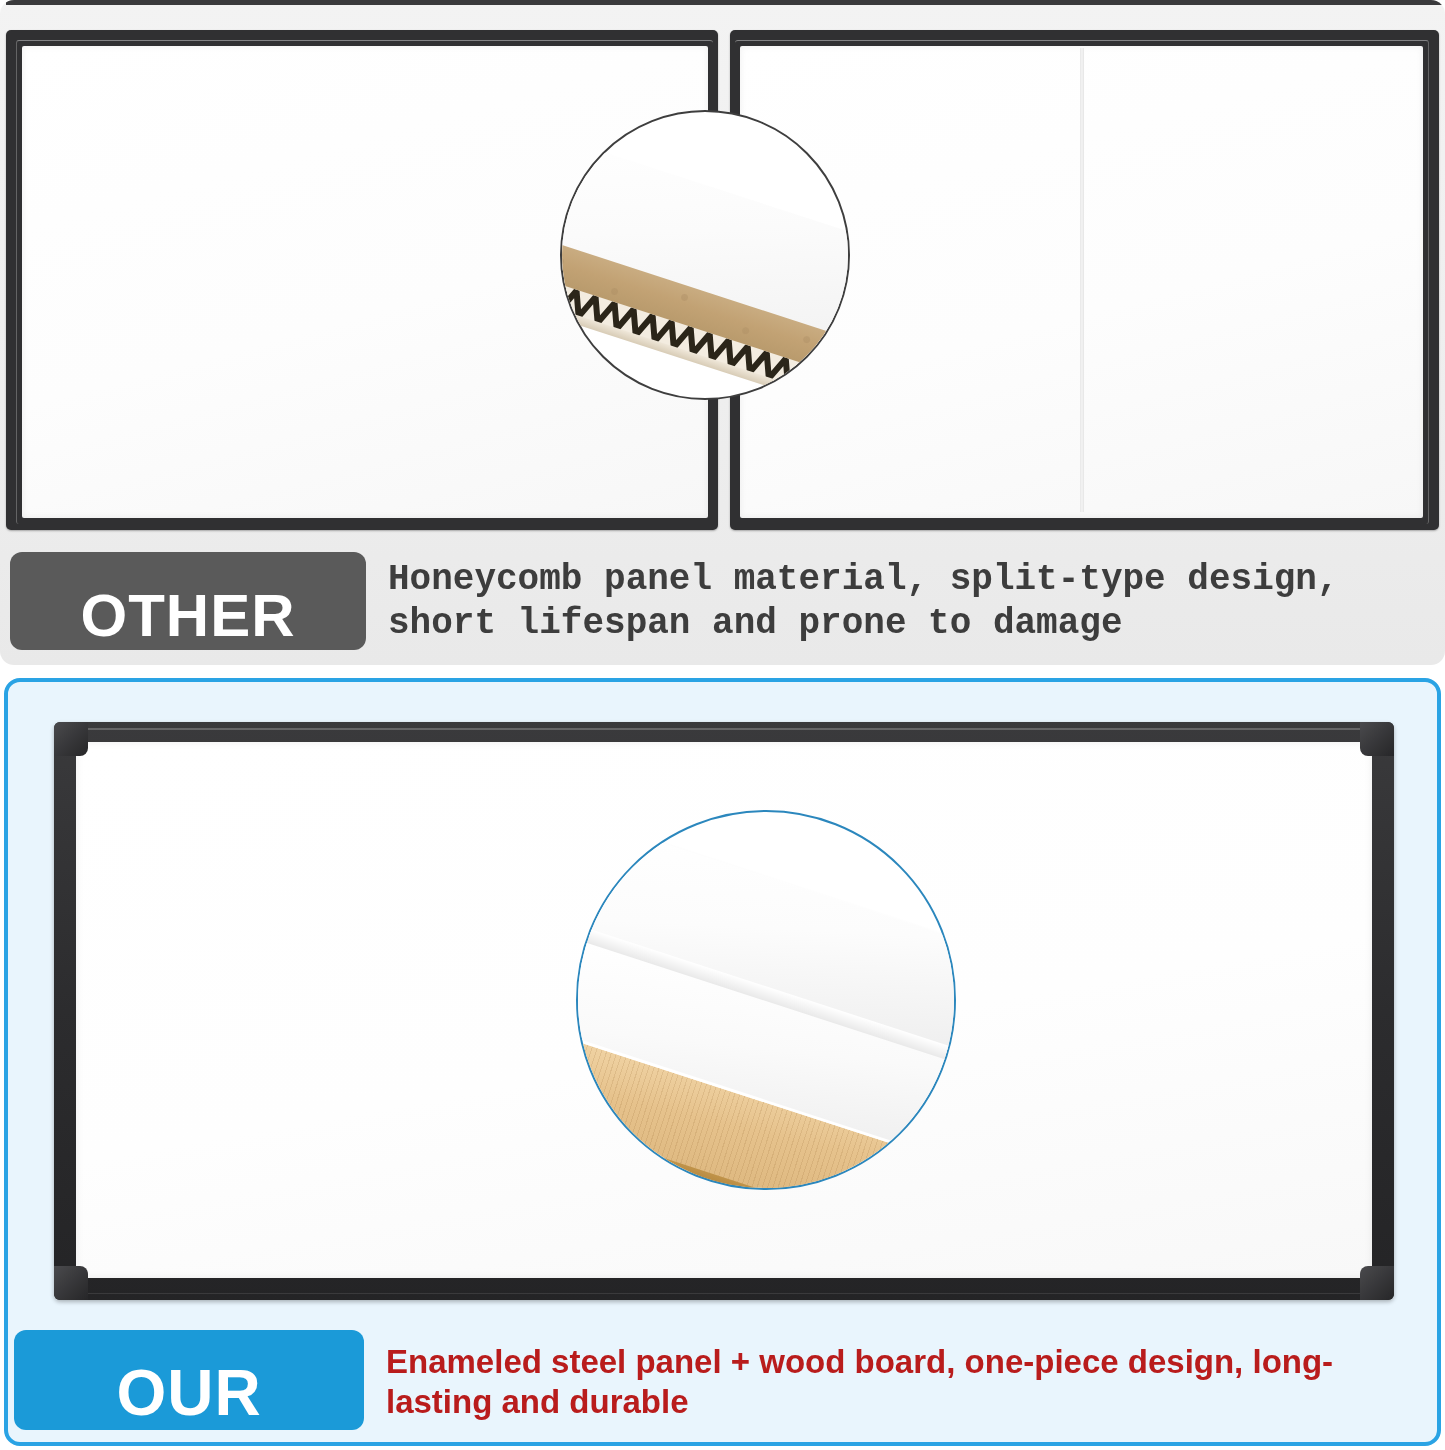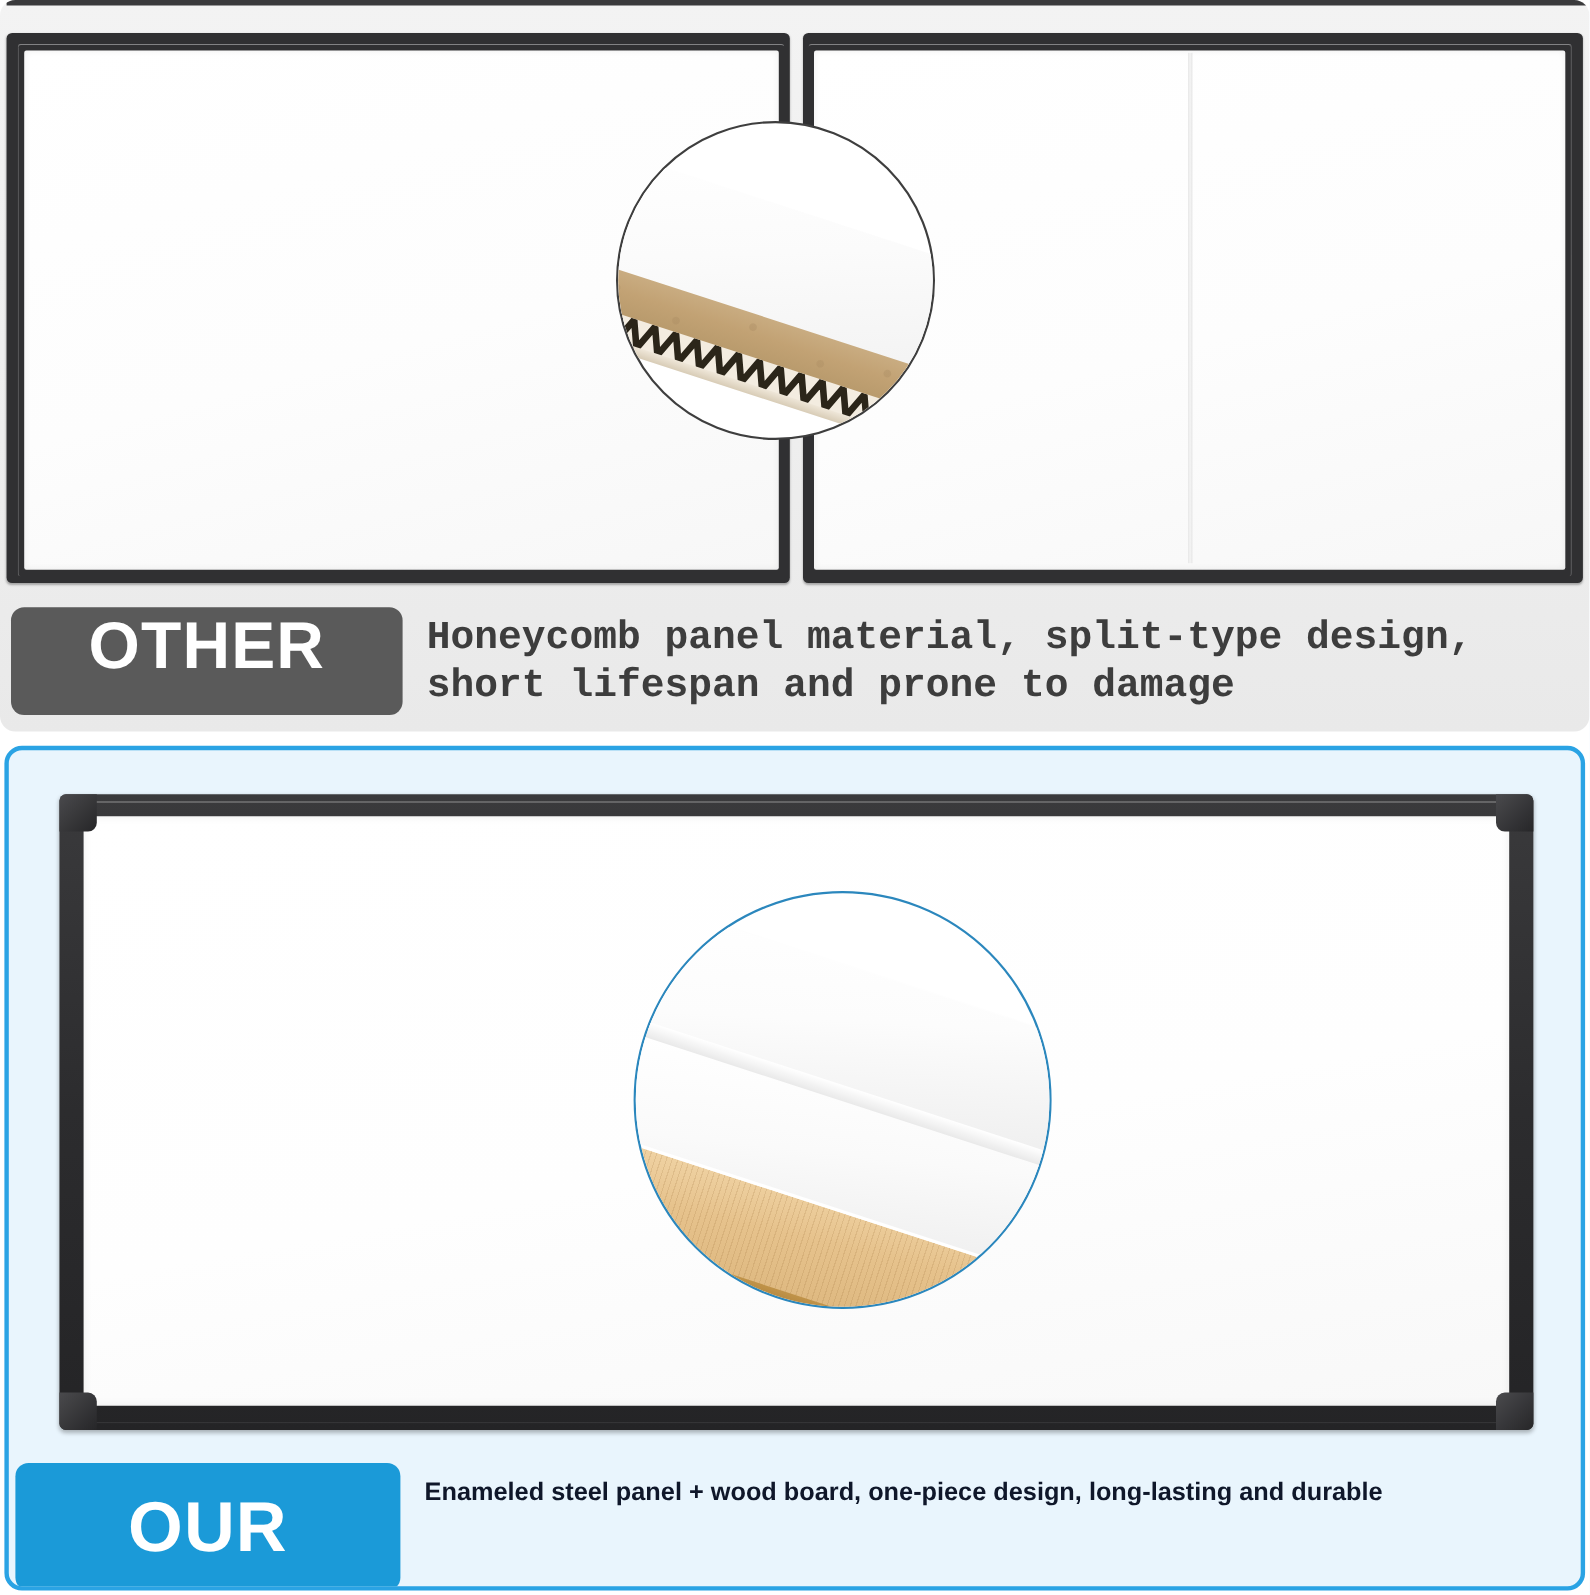--- a/index.html
+++ b/index.html
@@ -157,21 +157,21 @@
     left: 0; top: 552px;
     width: 1445px; height: 110px;
     display: flex;
     align-items: flex-start;
   }
   .badge-other {
     width: 356px; height: 98px;
     background: #5a5a5a;
     border-radius: 12px;
     display: flex;
-    align-items: flex-start;
+    align-items: flex-end;
     justify-content: center;
     flex: none;
     margin-left: 10px;
   }
   .badge-other span {
     color: #ffffff;
     font-size: 60px;
     font-weight: 700;
     letter-spacing: 1px;
     font-family: "Liberation Sans", sans-serif;
@@ -294,41 +294,41 @@
 
   
   .our-label-row {
     position: absolute;
     left: 0; top: 648px;
     width: 1437px; height: 120px;
     display: flex;
     align-items: flex-start;
   }
   .badge-our {
-    width: 350px; height: 116px;
+    width: 350px; height: 100px;
     background: #1b9ad8;
     border-radius: 12px;
     display: flex;
-    align-items: center;
+    align-items: flex-end;
     justify-content: center;
     flex: none;
     margin-left: 6px;
   }
   .badge-our span {
     color: #ffffff;
     font-size: 64px;
     font-weight: 700;
     letter-spacing: 1px;
     font-family: "Liberation Sans", sans-serif;
   }
   .our-desc {
     flex: 1;
     padding: 12px 16px 0 22px;
-    color: #0f172a;
-    font-size: 23px;
+    color: #b91c1c;
+    font-size: 33px;
     line-height: 1.22;
     font-weight: 700;
     font-family: "Liberation Sans", sans-serif;
   }
 </style>
 </head>
 <body>
 
 <div id="page">
 

